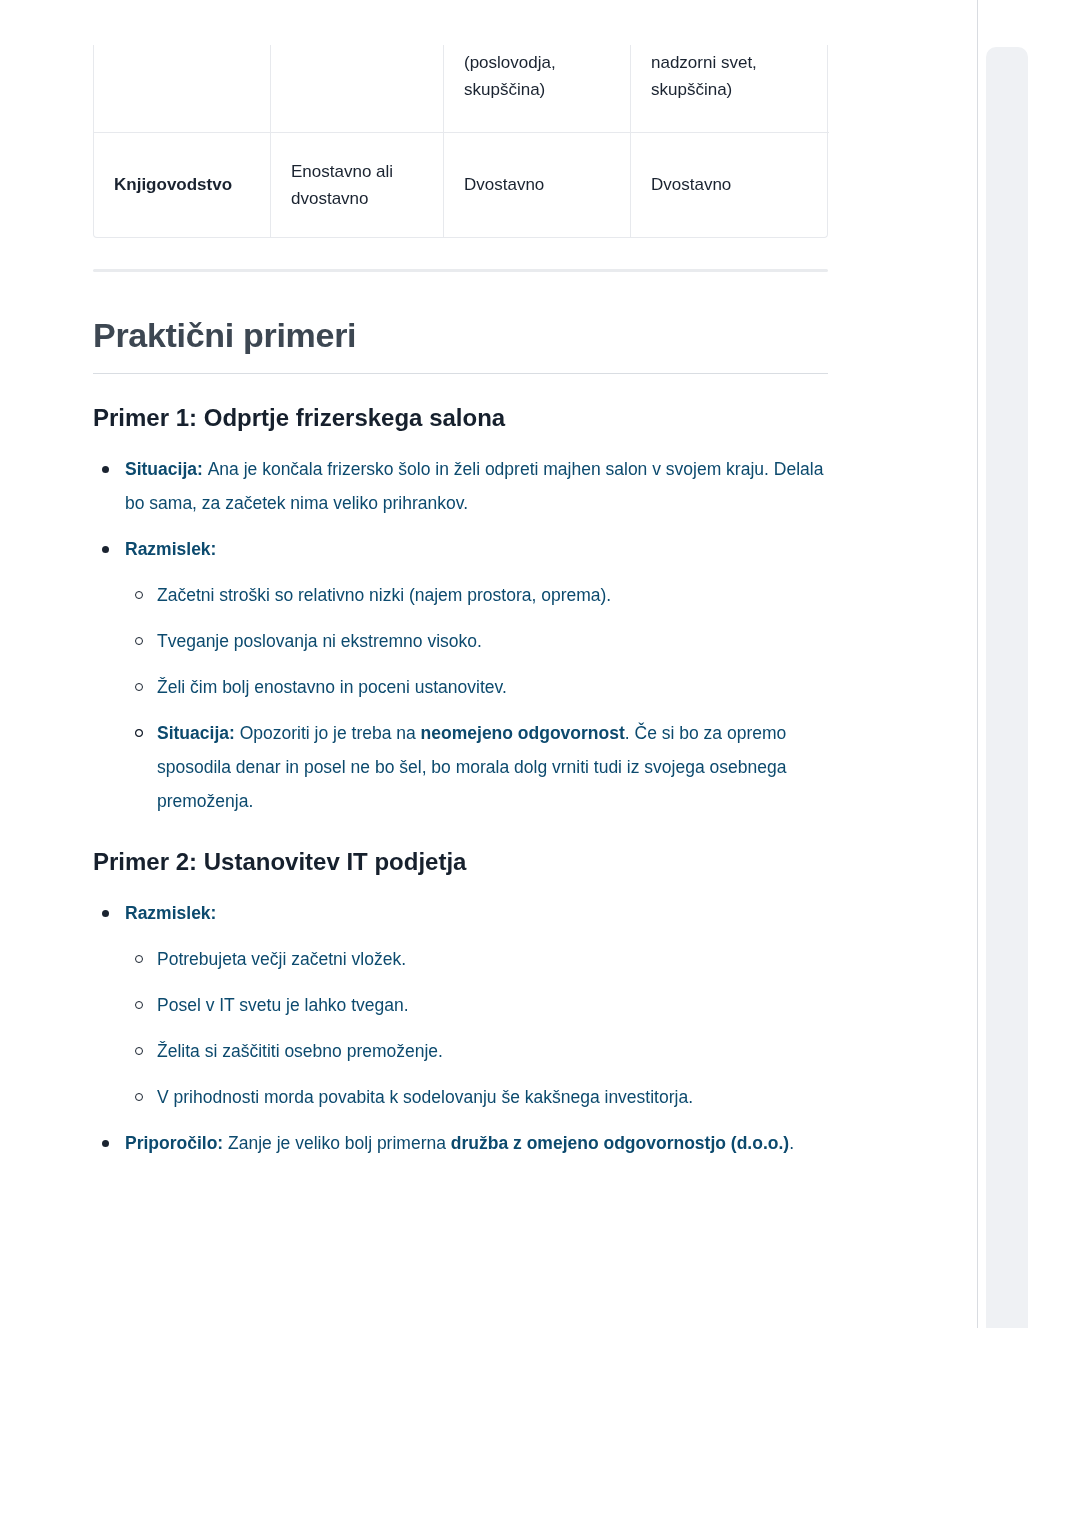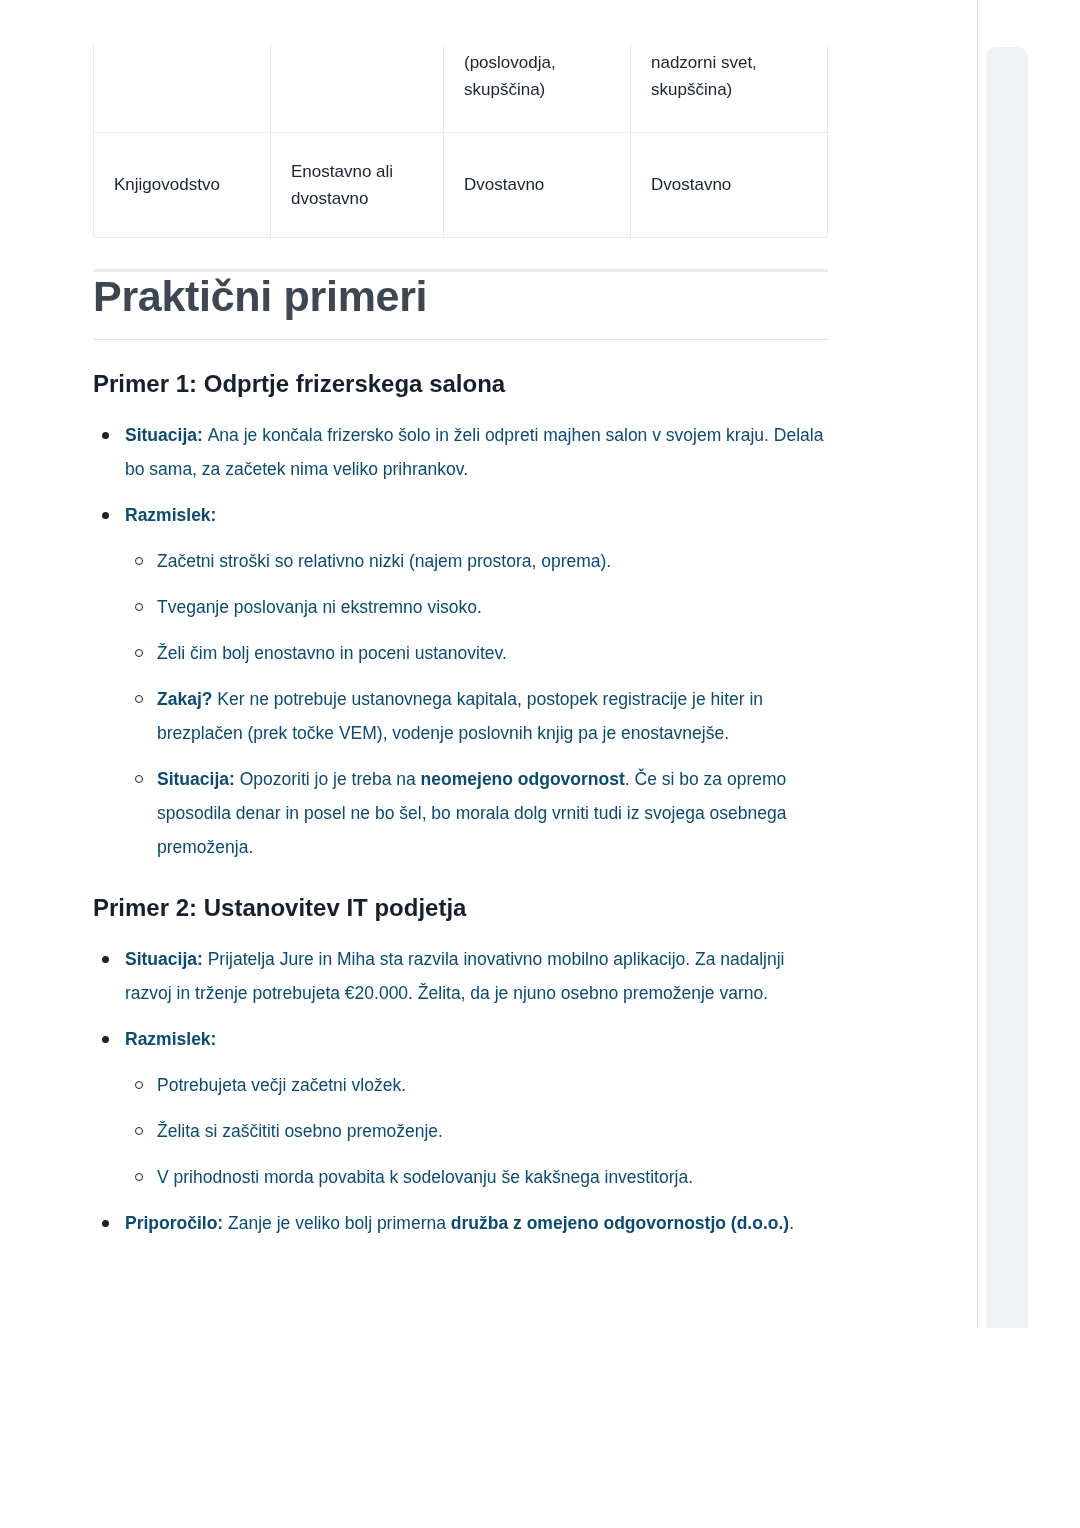--- a/index.html
+++ b/index.html
@@ -23,26 +23,27 @@
   .tcell {
     font-size:17px;
     line-height:1.6;
     padding:4px 20px 12px 20px;
     white-space:pre-line;
     border-right:1px solid #e7e9ed;
   }
   .tcell:nth-child(4n) { border-right:none; }
   .r1 { height:88px; border-bottom:1px solid #e7e9ed; }
   .r2 { height:104px; display:flex; align-items:center; padding-top:12px; }
-  .cell-bold { font-weight:400; }
+  .cell-bold { font-weight:700; }
 
   .divider { margin-top:31px; height:3px; background:#e9ebee; border-radius:2px; }
 
   .section-title {
-    font-size:43px;
+    margin-top:44px;
+    font-size:34px;
     font-weight:700;
     color:#3d4752;
     letter-spacing:-0.3px;
   }
   .rule { margin-top:18px; border:none; border-top:1px solid #d9dde2; height:0; }
 
   .example-heading {
     margin-top:30px;
     font-size:24px;
     font-weight:700;
@@ -108,33 +109,33 @@
       <h3 class="example-heading">Primer 1: Odprtje frizerskega salona</h3>
       <div class="list">
           <div class="li l1"><span class="bullet b1"></span><span class="txt"><span class="bold">Situacija: </span><span>Ana je končala frizersko šolo in želi odpreti majhen salon v svojem kraju. Delala bo sama, za začetek nima veliko prihrankov.</span></span></div>
           <div class="li l1"><span class="bullet b1"></span><span class="txt"><span class="bold">Razmislek:</span></span></div>
           <div class="sublist">
             <div class="li l2"><span class="bullet b2"></span><span class="txt"><span>Začetni stroški so relativno nizki (najem prostora, oprema).</span></span></div>
             <div class="li l2"><span class="bullet b2"></span><span class="txt"><span>Tveganje poslovanja ni ekstremno visoko.</span></span></div>
             <div class="li l2"><span class="bullet b2"></span><span class="txt"><span>Želi čim bolj enostavno in poceni ustanovitev.</span></span></div>
           </div>
           <div class="sublist">
-            <div class="li l2"><span class="bullet b2"></span><span class="txt"><span class="bold">Zakaj? </span><span>Ker ne potrebuje ustanovnega kapitala, postopek registracije je hiter in brezplačen (prek točke VEM), vodenje poslovnih knjig pa je enostavnejše.</span></span></div>
+            <div class="li l2"><span class="bullet b2"></span></div>
             <div class="li l2"><span class="bullet b2"></span><span class="txt"><span class="bold">Situacija: </span><span>Opozoriti jo je treba na </span><span class="bold">neomejeno odgovornost</span><span>. Če si bo za opremo sposodila denar in posel ne bo šel, bo morala dolg vrniti tudi iz svojega osebnega premoženja.</span></span></div>
           </div>
         </div>
     </section>
 
     <section>
       <h3 class="example-heading">Primer 2: Ustanovitev IT podjetja</h3>
       <div class="list">
-          <div class="li l1"><span class="bullet b1"></span><span class="txt"><span class="bold">Situacija: </span><span>Prijatelja Jure in Miha sta razvila inovativno mobilno aplikacijo. Za nadaljnji razvoj in trženje potrebujeta €20.000. Želita, da je njuno osebno premoženje varno.</span></span></div>
           <div class="li l1"><span class="bullet b1"></span><span class="txt"><span class="bold">Razmislek:</span></span></div>
           <div class="sublist">
             <div class="li l2"><span class="bullet b2"></span><span class="txt"><span>Potrebujeta večji začetni vložek.</span></span></div>
+            <div class="li l2"><span class="bullet b2"></span><span class="txt"><span>Posel v IT svetu je lahko tvegan.</span></span></div>
             <div class="li l2"><span class="bullet b2"></span><span class="txt"><span>Želita si zaščititi osebno premoženje.</span></span></div>
             <div class="li l2"><span class="bullet b2"></span><span class="txt"><span>V prihodnosti morda povabita k sodelovanju še kakšnega investitorja.</span></span></div>
           </div>
           <div class="li l1"><span class="bullet b1"></span><span class="txt"><span class="bold">Priporočilo: </span><span>Zanje je veliko bolj primerna </span><span class="bold">družba z omejeno odgovornostjo (d.o.o.)</span><span>.</span></span></div>
         </div>
     </section>
 
   </div>
 
   <div class="footer-note">(c) Knowunity 2025</div>

